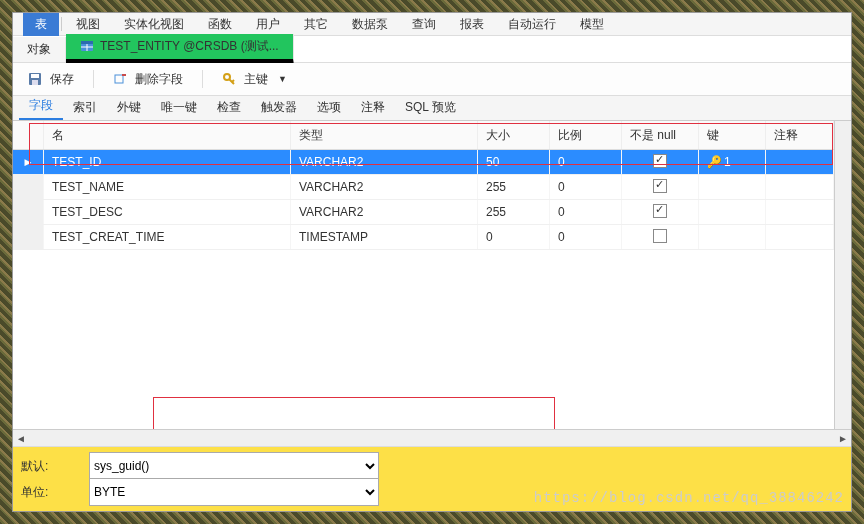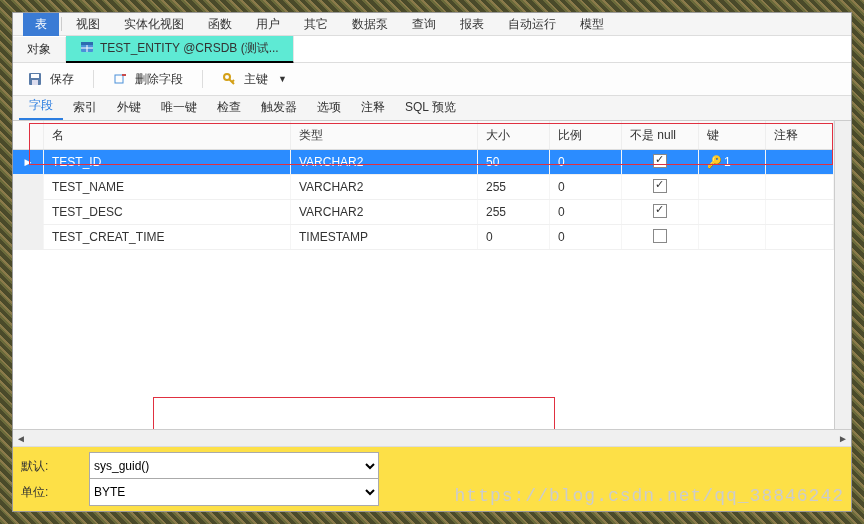--- a/index.html
+++ b/index.html
@@ -5,21 +5,21 @@
 html,body{margin:0;padding:0;font-family:"Microsoft YaHei","Segoe UI",sans-serif;font-size:12px;color:#333;background:#fff}
 .frame{position:relative;width:864px;height:524px;box-sizing:border-box;padding:12px;background:repeating-linear-gradient(45deg,#4a4a2a 0 2px,#6a6a3a 2px 4px,#8a7a4a 4px 6px,#4a4a2a 6px 8px)}
 .app{background:#f0f0f0;width:100%;height:100%;box-sizing:border-box;border:1px solid #999;overflow:hidden;display:flex;flex-direction:column}
 .menubar{display:flex;align-items:center;height:22px;background:#f5f5f5;border-bottom:1px solid #ddd;font-size:12px}
 .menubar .menuitem{padding:3px 12px;cursor:default}
 .menubar .menuitem.active{background:#3a7bd5;color:#fff}
 .menubar .sep{width:1px;height:14px;background:#ccc;margin:0 2px}
 .tabrow{display:flex;align-items:center;background:#fff;border-bottom:1px solid #ddd;height:26px}
 .tabrow .tab{padding:4px 14px;border-right:1px solid #e5e5e5;display:flex;align-items:flex-start;gap:6px}
 .tabrow .tab.obj{background:#f5f5f5}
-.tabrow .tab.active{background:#5eead4;border-bottom:3px solid #000000;margin-bottom:-1px}
+.tabrow .tab.active{background:#22c55e;border-bottom:6px solid #000000;margin-bottom:-1px}
 .tabrow .ico{width:14px;height:14px;display:inline-block}
 .toolbar{display:flex;align-items:center;height:32px;background:#fdfdfd;border-bottom:1px solid #ddd;gap:6px;padding:0 6px}
 .toolbar .tbtn{display:flex;align-items:center;gap:8px;padding:3px 8px;border:1px solid transparent;border-radius:2px;cursor:default}
 .toolbar .tsep{width:1px;height:18px;background:#ddd;margin:0 4px}
 .toolbar .dd{font-size:9px;margin-left:2px}
 .subtabs{display:flex;align-items:end;background:#f5f5f5;border-bottom:1px solid #ccc;height:24px;padding:0 6px}
 .subtabs .stab{padding:4px 10px;cursor:default}
 .subtabs .stab.active{border-bottom:2px solid #2b7de0;color:#2b7de0}
 .tablewrap{flex:1;display:flex;background:#fff;position:relative;overflow:hidden}
 .tablescroll{flex:1;overflow:auto}
@@ -35,21 +35,21 @@
 .keyico{color:#d4a017;font-size:12px;display:inline-block;margin-right:2px}
 .vscroll{width:16px;background:#f0f0f0;border-left:1px solid #ccc}
 .hscroll{height:16px;background:#f0f0f0;border-top:1px solid #ccc;display:flex;align-items:center}
 .hscroll .arrow{width:16px;text-align:center;font-size:10px;color:#555;cursor:default}
 .hscroll .track{flex:1}
 .redbox1{position:absolute;border:1px solid #e03040;pointer-events:none}
 .bottomform{background:#fde047;border-top:1px solid #ddd;padding:6px 8px}
 .bottomform .row{display:flex;align-items:center;height:26px;gap:8px}
 .bottomform label{width:60px}
 .bottomform select{width:290px;height:28px;border:1px solid #aaa;background:#fff;font-family:inherit;font-size:12px}
-.watermark{position:absolute;right:20px;bottom:18px;font-family:"Courier New",monospace;color:#ccc;font-size:18px;letter-spacing:1px;pointer-events:none}
+.watermark{position:absolute;right:20px;bottom:18px;font-family:"Courier New",monospace;color:#ccc;font-size:14px;letter-spacing:1px;pointer-events:none}
 svg{vertical-align:middle}
 </style>
 </head>
 <body>
 
 <div class="frame">
  <div class="app">
 
   <div class="menubar">
    <span style="width:10px"></span>

